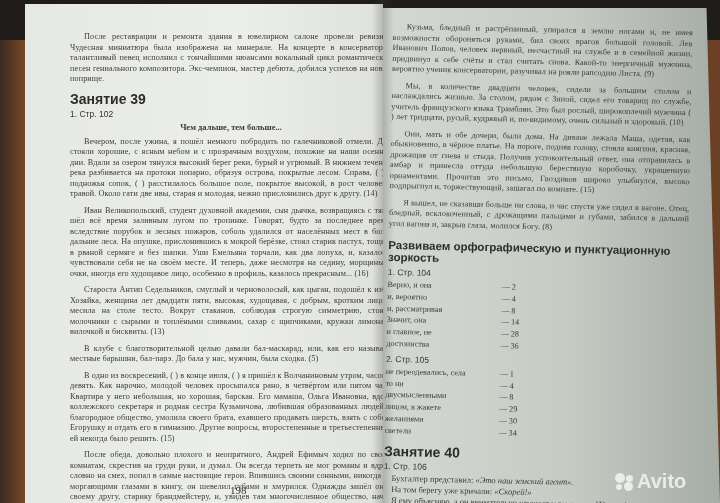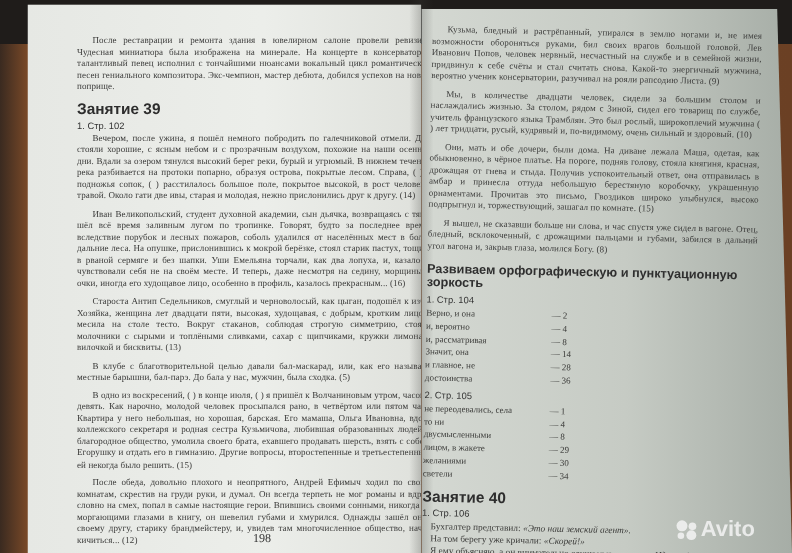--- a/index.html
+++ b/index.html
@@ -69,20 +69,21 @@
 </head>
 <body>
 
 <div class="table-bg"></div>
 
 <div class="page page-left">
   <div class="content-left">
     <p class="para">После реставрации и ремонта здания в ювелирном салоне провели ревизию. Чудесная миниатюра была изображена на минерале. На концерте в консерватории талантливый певец исполнил с тончайшими нюансами вокальный цикл романтических песен гениального композитора. Экс-чемпион, мастер дебюта, добился успехов на новом поприще.</p>
     <div class="lesson">Занятие 39</div>
     <div class="ref">1. Стр. 102</div>
+    <div class="subtitle">Чем дальше, тем больше...</div>
     <p class="para">Вечером, после ужина, я пошёл немного побродить по галечниковой отмели. Дни стояли хорошие, с ясным небом и с прозрачным воздухом, похожие на наши осенние дни. Вдали за озером тянулся высокий берег реки, бурый и угрюмый. В нижнем течении река разбивается на протоки попарно, образуя острова, покрытые лесом. Справа, ( ) у подножья сопок, ( ) расстилалось большое поле, покрытое высокой, в рост человека, травой. Около гати две ивы, старая и молодая, нежно прислонились друг к другу. (14)</p>
     <p class="para">Иван Великопольский, студент духовной академии, сын дьячка, возвращаясь с тяги, шёл всё время заливным лугом по тропинке. Говорят, будто за последнее время, вследствие порубок и лесных пожаров, соболь удалился от населённых мест в более дальние леса. На опушке, прислонившись к мокрой берёзке, стоял старик пастух, тощий, в рваной сермяге и без шапки. Уши Емельяна торчали, как два лопуха, и, казалось, чувствовали себя не на своём месте. И теперь, даже несмотря на седину, морщины и очки, иногда его худощавое лицо, особенно в профиль, казалось прекрасным... (16)</p>
     <p class="para">Староста Антип Седельников, смуглый и черноволосый, как цыган, подошёл к избе. Хозяйка, женщина лет двадцати пяти, высокая, худощавая, с добрым, кротким лицом, месила на столе тесто. Вокруг стаканов, соблюдая строгую симметрию, стояли молочники с сырыми и топлёными сливками, сахар с щипчиками, кружки лимона с вилочкой и бисквиты. (13)</p>
     <p class="para">В клубе с благотворительной целью давали бал-маскарад, или, как его называли местные барышни, бал-парэ. До бала у нас, мужчин, была сходка. (5)</p>
     <p class="para">В одно из воскресений, ( ) в конце июля, ( ) я пришёл к Волчаниновым утром, часов в девять. Как нарочно, молодой человек просыпался рано, в четвёртом или пятом часу. Квартира у него небольшая, но хорошая, барская. Его мамаша, Ольга Ивановна, вдова коллежского секретаря и родная сестра Кузьмичова, любившая образованных людей и благородное общество, умолила своего брата, ехавшего продавать шерсть, взять с собою Егорушку и отдать его в гимназию. Другие вопросы, второстепенные и третьестепенные, ей некогда было решить. (15)</p>
     <p class="para">После обеда, довольно плохого и неопрятного, Андрей Ефимыч ходил по своим комнатам, скрестив на груди руки, и думал. Он всегда терпеть не мог романы и вдруг, словно на смех, попал в самые настоящие герои. Впившись своими сонными, никогда не моргающими глазами в книгу, он шевелил губами и хмурился. Однажды зашёл он к своему другу, старику брандмейстеру, и, увидев там многочисленное общество, начал кичиться... (12)</p>
   </div>
   <div class="page-num" style="left:205px; top:480px;">198</div>
 </div>
 

